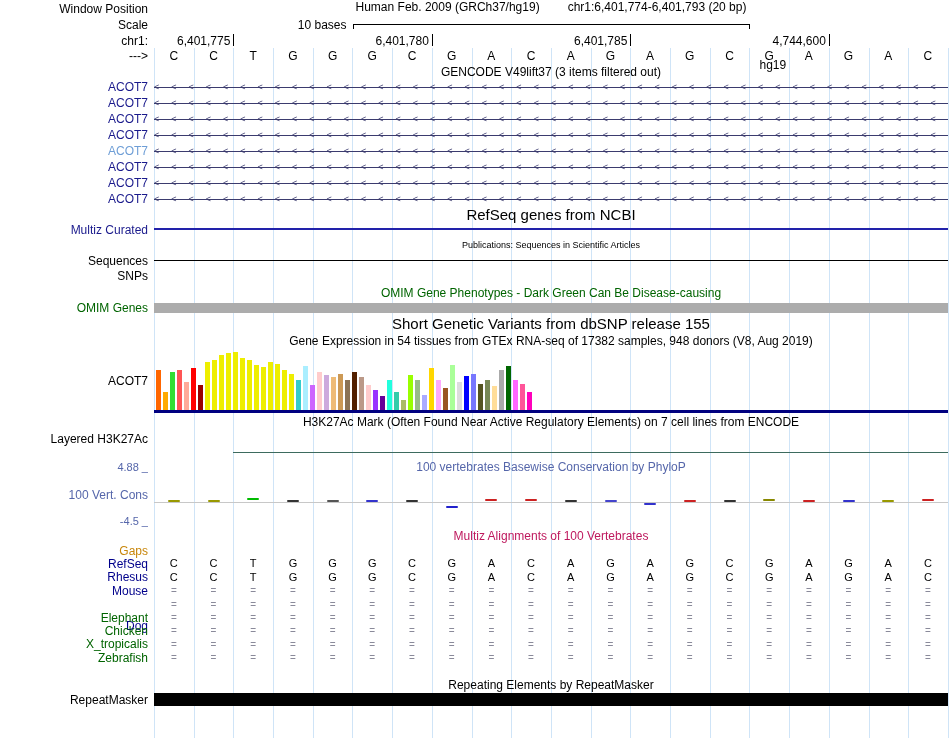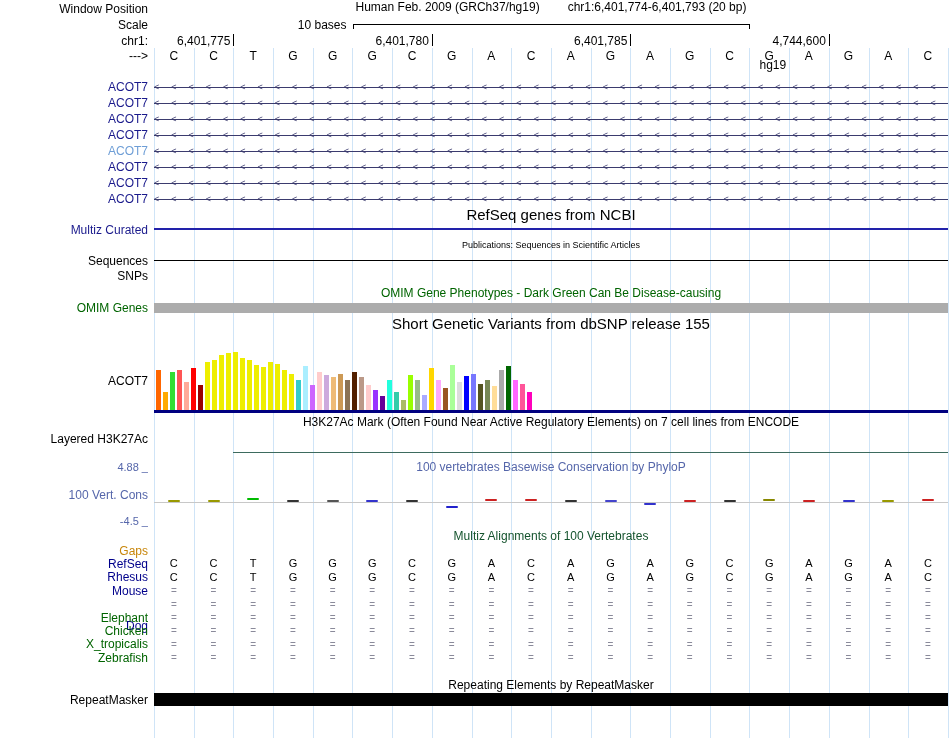--- a/index.html
+++ b/index.html
@@ -47,21 +47,21 @@
   .seq-line{position:absolute;left:0;right:0;top:7px;height:1px;background:#000;}
   .omim-bar{position:absolute;left:0;right:0;top:2px;height:10px;background:#acacac;}
   .gtex-bars{position:absolute;left:2px;bottom:3px;display:flex;align-items:flex-end;gap:2px;}
   .gtex-bar{width:5px;}
   .gtex-baseline{position:absolute;left:0;right:0;bottom:0;height:3px;background:#000080;}
   .h3k-line{position:absolute;left:10%;right:0;bottom:5px;height:1px;background:#3d6b5e;}
   .phylo-zero{position:absolute;left:0;right:0;top:26px;height:1px;background:#c8c8c8;}
   .phylo-dash{position:absolute;width:12px;height:2px;border-radius:1px;}
   .rm-bar{position:absolute;left:0;right:0;top:0;height:13px;background:#000;}
   
-  .c-omim{color:#006400}.c-phylo{color:#5566aa}.c-multiz{color:#14532d}
+  .c-omim{color:#006400}.c-phylo{color:#5566aa}.c-multiz{color:#be185d}
   .t11{font-size:12px}.t10{font-size:15px}.t9{font-size:9px}
   .score-lab{font-size:11px;color:#5566aa;}
   .multiz-cells{display:flex;height:100%;}
   .r-multiz .base-cell{line-height:13.4px;font-size:11px;color:#000;}
   .r-multiz .base-cell.dim{color:#8a8a9a;font-size:10px;}
   .multiz-lab{font-size:12px;}
 </style>
 </head>
 <body>
 
@@ -130,20 +130,21 @@
         <span class="base-cell">G</span>
         <span class="base-cell">A</span>
         <span class="base-cell">G</span>
         <span class="base-cell">A</span>
         <span class="base-cell">C</span>
       </div>
   </div>
 
   <div class="row r-t-gencode">
     <div class="lab"></div>
+    <div class="ctitle">GENCODE V49lift37 (3 items filtered out)</div>
   </div>
   <div>
       <div class="row r-gencode">
         <div class="lab gencode-lab">ACOT7</div>
         <div class="trk">
           <div class="arrow-line">&lt;&lt;&lt;&lt;&lt;&lt;&lt;&lt;&lt;&lt;&lt;&lt;&lt;&lt;&lt;&lt;&lt;&lt;&lt;&lt;&lt;&lt;&lt;&lt;&lt;&lt;&lt;&lt;&lt;&lt;&lt;&lt;&lt;&lt;&lt;&lt;&lt;&lt;&lt;&lt;&lt;&lt;&lt;&lt;&lt;&lt;&lt;&lt;&lt;&lt;&lt;&lt;&lt;&lt;&lt;&lt;&lt;&lt;&lt;&lt;</div>
         </div>
       </div>
       <div class="row r-gencode">
         <div class="lab gencode-lab">ACOT7</div>
@@ -227,20 +228,21 @@
       </div>
   </div>
 
   <div class="row r-t-dbsnp">
     <div class="lab"></div>
     <div class="ctitle t10">Short Genetic Variants from dbSNP release 155</div>
   </div>
 
   <div class="row r-t-gtex">
     <div class="lab"></div>
+    <div class="ctitle">Gene Expression in 54 tissues from GTEx RNA-seq of 17382 samples, 948 donors (V8, Aug 2019)</div>
   </div>
   <div class="row r-gtex">
     <div class="lab">ACOT7</div>
     <div class="trk">
       <div class="gtex-bars">
           <div class="gtex-bar" style="height: 40px; background: rgb(255, 102, 0);"></div>
           <div class="gtex-bar" style="height: 18px; background: rgb(255, 170, 0);"></div>
           <div class="gtex-bar" style="height: 38px; background: rgb(51, 221, 51);"></div>
           <div class="gtex-bar" style="height: 40px; background: rgb(255, 85, 85);"></div>
           <div class="gtex-bar" style="height: 28px; background: rgb(255, 170, 153);"></div>

